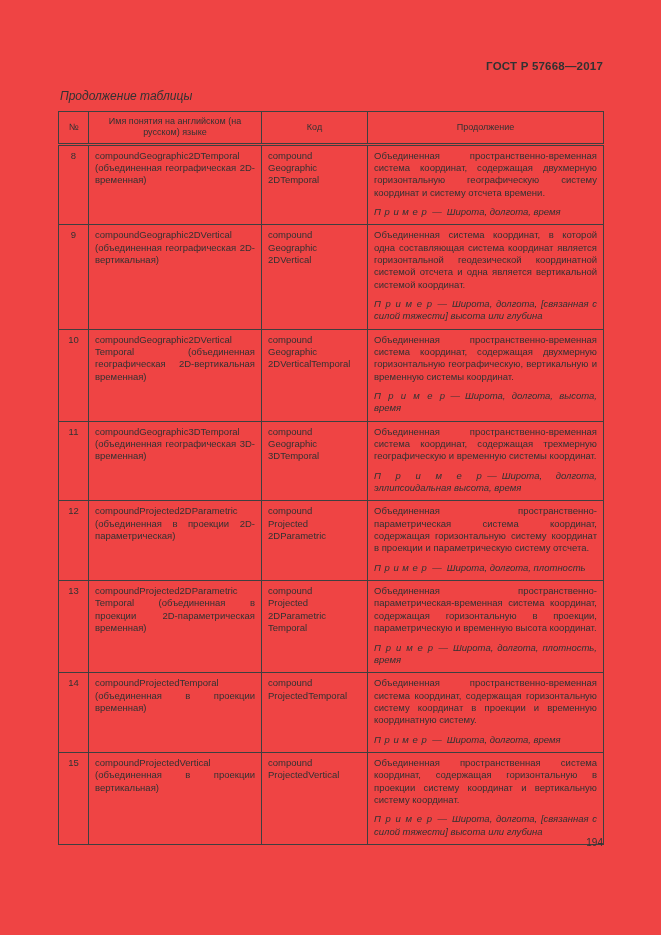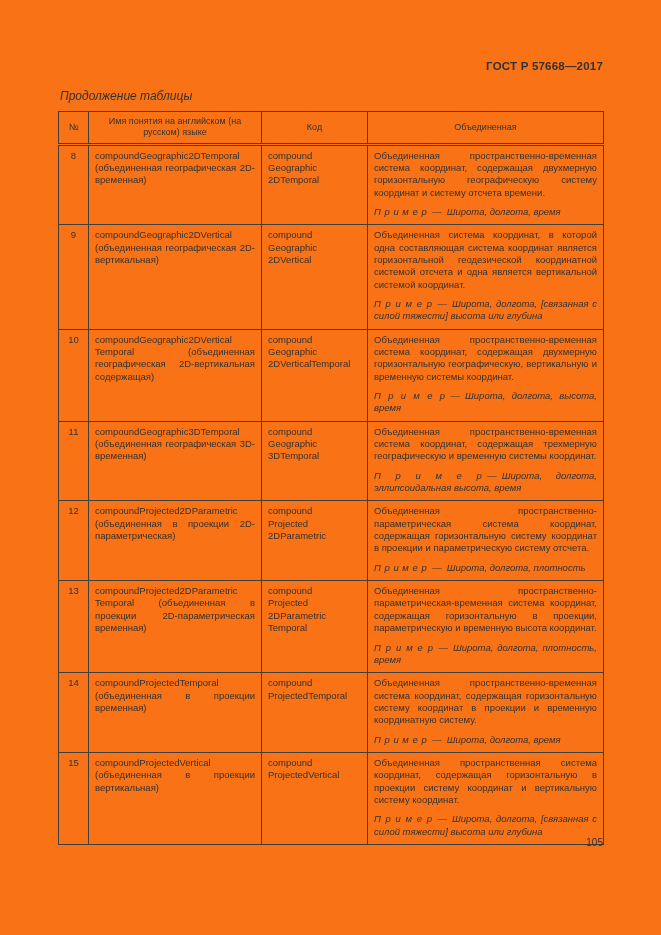--- a/index.html
+++ b/index.html
@@ -6,21 +6,21 @@
     margin: 0;
     padding: 0;
     background: #ffffff;
     font-family: "Liberation Sans", sans-serif;
     color: #323232;
   }
   .page {
     position: relative;
     width: 661px;
     height: 935px;
-    background: #f97316;
+    background: #ef4444;
     overflow: hidden;
   }
   .doc-header {
     position: absolute;
     top: 60px;
     left: 58px;
     width: 545px;
     text-align: right;
     font-weight: bold;
     font-size: 11.5px;
@@ -106,21 +106,21 @@
       <col class="col-num">
       <col class="col-name">
       <col class="col-code">
       <col class="col-def">
     </colgroup>
     <thead>
       <tr>
         <th>№</th>
         <th>Имя понятия на английском (на русском) языке</th>
         <th>Код</th>
-        <th>Объединенная</th>
+        <th>Продолжение</th>
       </tr>
     </thead>
     <tbody>
   <tr>
     <td class="c-num">
       <span>8</span>
     </td>
     <td class="c-name">
       <p>
         <span>compoundGeographic2DTemporal</span>
@@ -163,21 +163,21 @@
     </td>
   </tr>
 
   <tr>
     <td class="c-num">
       <span>10</span>
     </td>
     <td class="c-name">
       <p>
         <span>compoundGeographic2DVertical Temporal</span>
-        <span>(объединенная географическая 2D-вертикальная содержащая)</span>
+        <span>(объединенная географическая 2D-вертикальная временная)</span>
       </p>
     </td>
     <td class="c-code">
       <span>compound
 Geographic
 2DVerticalTemporal</span>
     </td>
     <td class="c-def">
       <p class="def-text">Объединенная пространственно-временная система координат, содержащая двухмерную горизонтальную географическую, вертикальную и временную системы координат.</p>
       <p class="example">
@@ -295,15 +295,15 @@
     <td class="c-def">
       <p class="def-text">Объединенная пространственная система координат, содержащая горизонтальную в проекции систему координат и вертикальную систему координат.</p>
       <p class="example">
         <span class="ex-label">П р и м е р</span><span class="ex-dash">—</span><span>Широта, долгота, [связанная с силой тяжести] высота или глубина</span>
       </p>
     </td>
   </tr>
 </tbody>
   </table>
 
-  <div class="page-number">105</div>
+  <div class="page-number">194</div>
 
 </div>
 
 </body></html>

